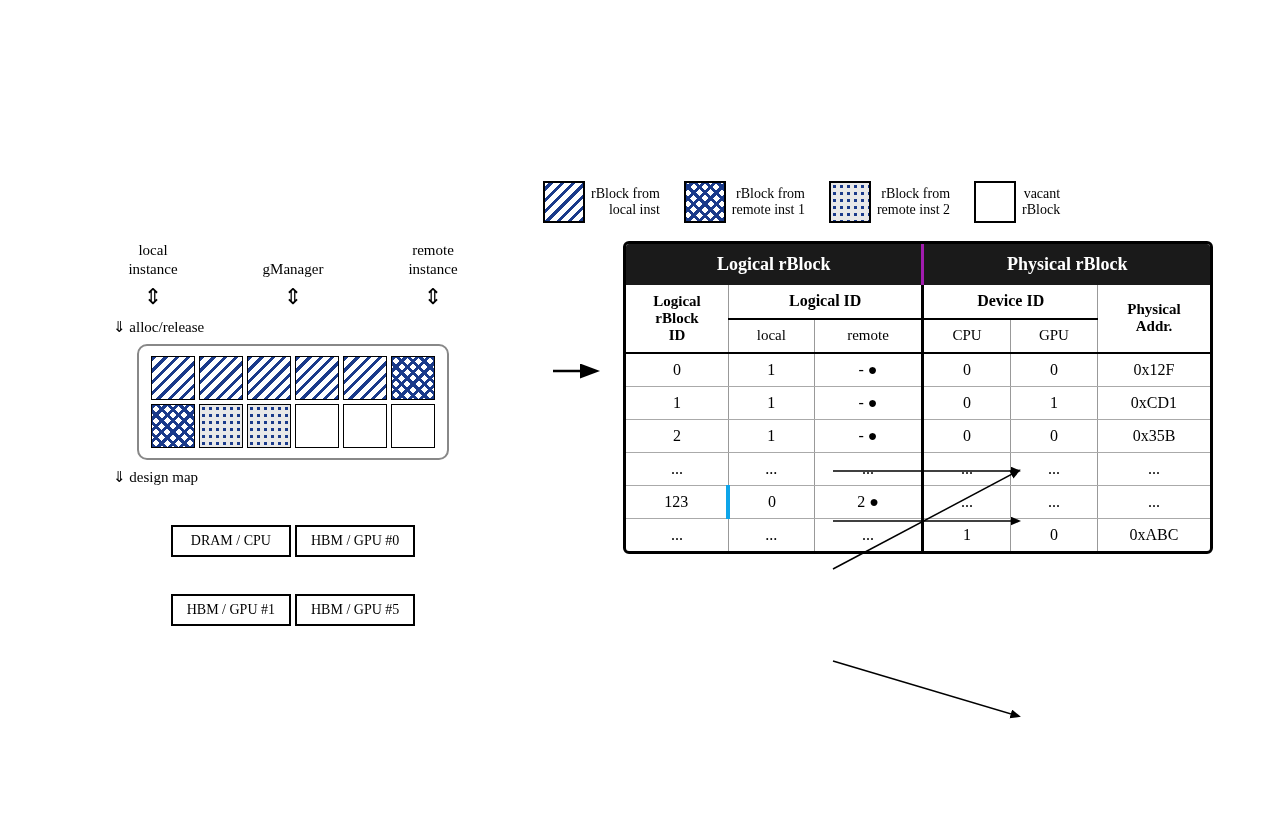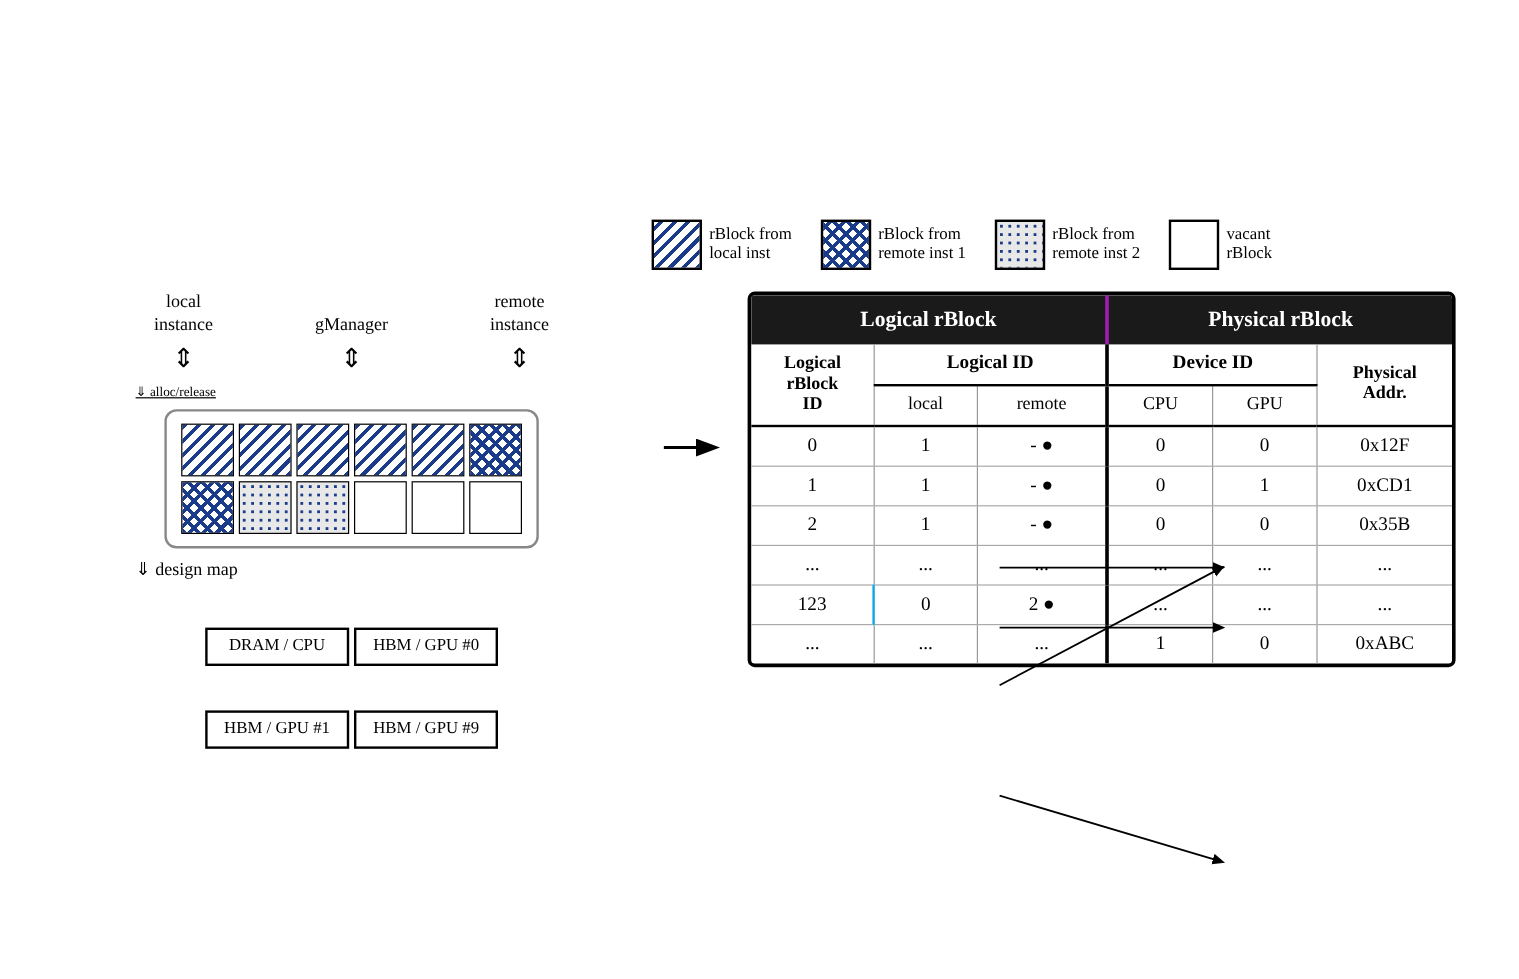--- a/index.html
+++ b/index.html
@@ -26,20 +26,21 @@
       display: flex;
       flex-direction: column;
       align-items: center;
       min-width: 480px;
     }
     .legend-item {
       display: flex;
       align-items: center;
       gap: 6px;
       font-size: 14px;
+      text-align: right;
     }
     .legend-box {
       width: 42px;
       height: 42px;
       border: 2px solid #000;
       flex-shrink: 0;
     }
 
     
     .instances-row {
@@ -76,25 +77,24 @@
       border: 2px solid #888;
       border-radius: 16px;
       padding: 8px 40px;
       font-size: 20px;
       background: #f0f0f0;
       font-family: Georgia, serif;
     }
 
     
     .alloc-label {
-      font-size: 11px;
+      font-size: 15px;
       margin: 4px 0;
       align-self: flex-start;
       margin-left: 60px;
-      text-decoration: underline;
     }
 
     
     .vmem-box {
       border: 2px solid #888;
       border-radius: 10px;
       padding: 10px 12px;
       margin: 4px 0;
     }
     .vmem-grid {
@@ -288,21 +288,21 @@
           <div class="vmem-cell hatch-vacant"></div>
         </div>
       </div>
 
       <div class="static-label">⇓ design map</div>
 
       <div class="device-grid">
         <div class="device-box">DRAM / CPU</div>
         <div class="device-box">HBM / GPU #0</div>
         <div class="device-box">HBM / GPU #1</div>
-        <div class="device-box">HBM / GPU #9</div>
+        <div class="device-box">HBM / GPU #5</div>
       </div>
 
     </div>
 
     <div style="display:flex; align-items:center; margin-top: 115px; flex-shrink:0;">
       <svg width="50" height="30">
         <defs>
           <marker id="arrowhead" markerWidth="8" markerHeight="8" refX="6" refY="3" orient="auto">
             <path d="M0,0 L0,6 L8,3 z" fill="#000"></path>
           </marker>
@@ -361,21 +361,21 @@
             </tr>
             <tr>
               <td style="border-right:1px solid #999;">...</td>
               <td style="border-right:1px solid #999;">...</td>
               <td style="border-right:3px solid #000;">...</td>
               <td style="border-right:1px solid #999;">...</td>
               <td style="border-right:1px solid #999;">...</td>
               <td>...</td>
             </tr>
             <tr>
-              <td style="border-right:2px solid #0ea5e9;margin-left:36px;">123</td>
+              <td style="border-right:4px solid #0ea5e9;margin-left:36px;">123</td>
               <td style="border-right:1px solid #999;">0</td>
               <td style="border-right:3px solid #000;">2  ●</td>
               <td style="border-right:1px solid #999;">...</td>
               <td style="border-right:1px solid #999;">...</td>
               <td>...</td>
             </tr>
             <tr>
               <td style="border-right:1px solid #999;">...</td>
               <td style="border-right:1px solid #999;">...</td>
               <td style="border-right:3px solid #000;">...</td>

